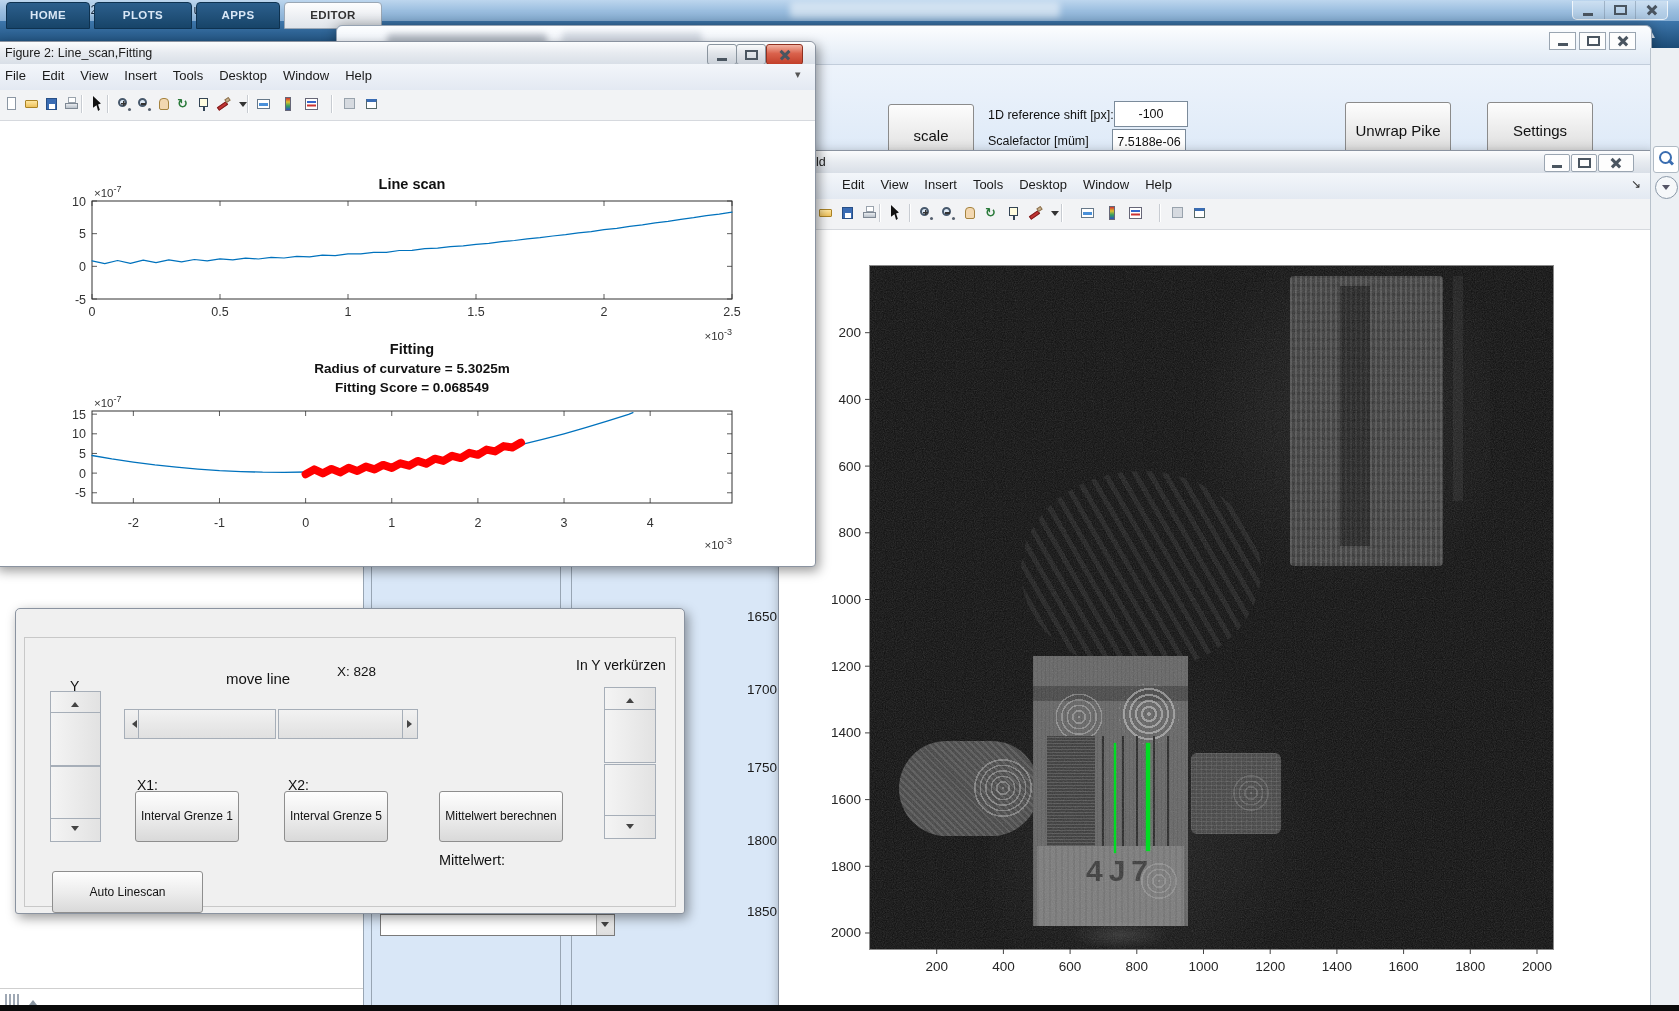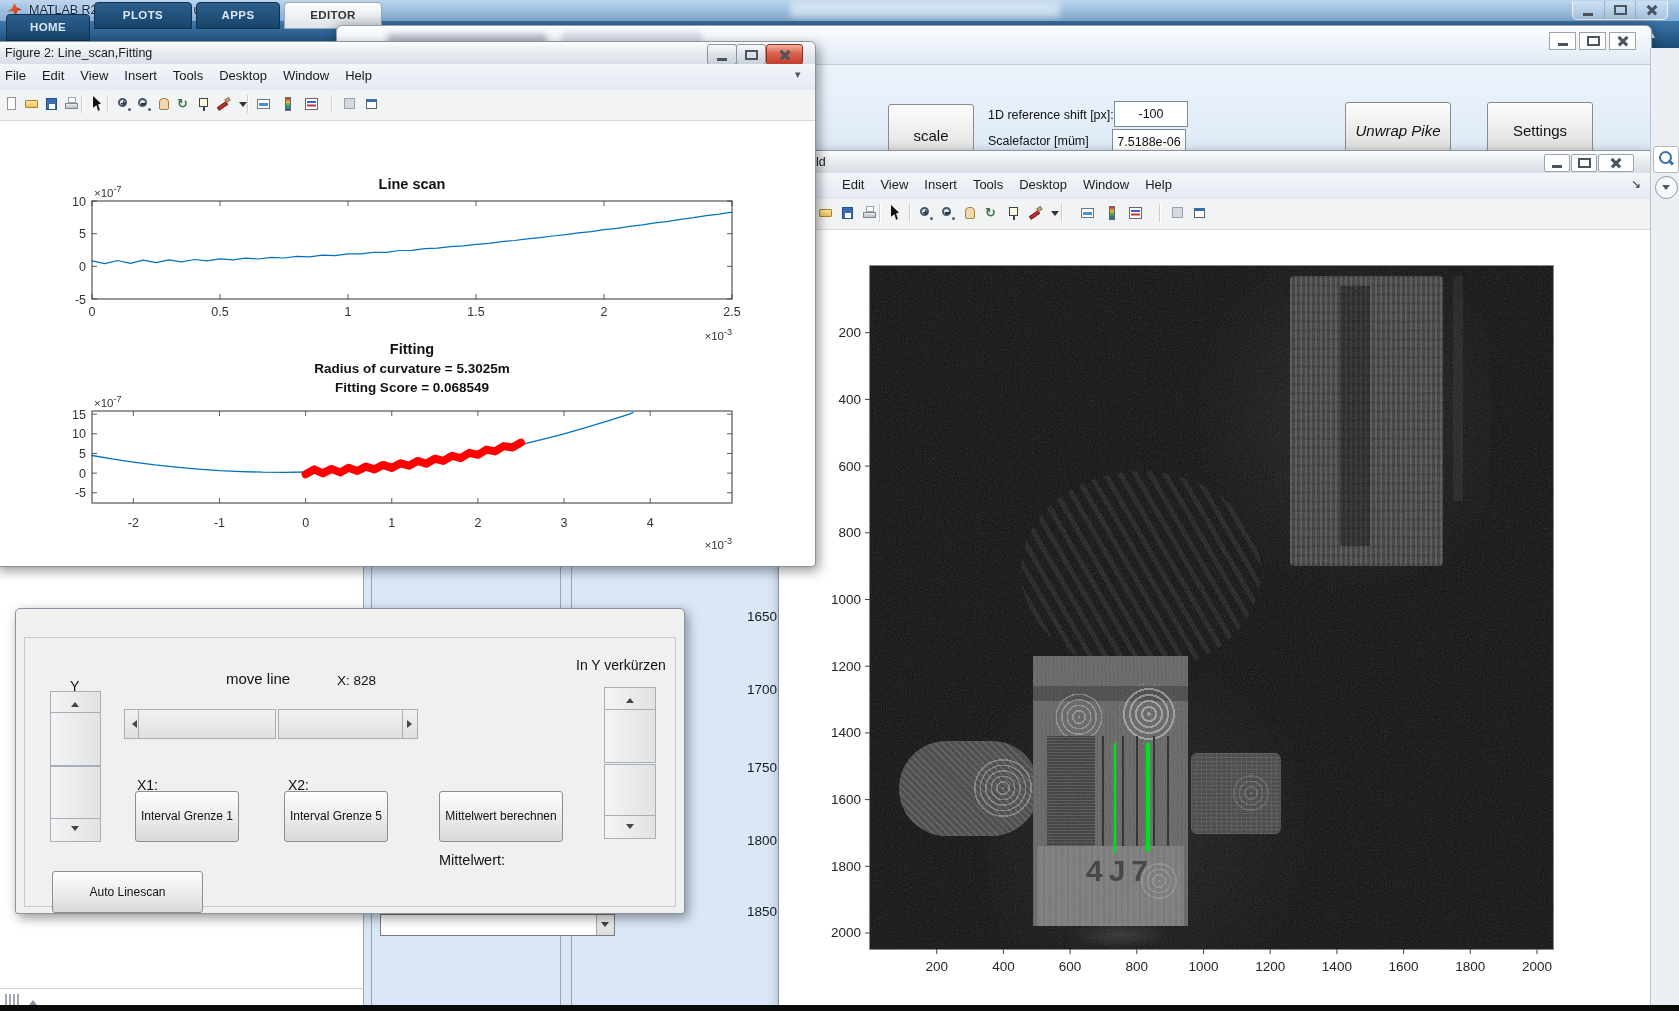--- a/index.html
+++ b/index.html
@@ -136,21 +136,21 @@
     <div class="t">MATLAB R2016b - academic use</div>
     <div class="abs smudge" style="left:790px;top:2px;width:270px;height:16px;background:rgba(255,255,255,.5);"></div>
     <div class="abs" id="mainbtns">
       <div class="wb glyph-min"></div>
       <div class="wb glyph-max"></div>
       <div class="wb glyph-close"></div>
     </div>
   </div>
 
   <div class="abs" id="ribbon"></div>
-  <div class="rtab" style="left:6px;width:82px;margin-top:12px;">HOME</div>
+  <div class="rtab" style="left:6px;width:82px;">HOME</div>
   <div class="rtab" style="left:94px;width:96px;">PLOTS</div>
   <div class="rtab" style="left:196px;width:82px;">APPS</div>
   <div class="rtab lit" style="left:284px;width:96px;">EDITOR</div>
   <div class="abs" id="collapse-arrow">▲</div>
 
   <div class="abs" id="blurwin">
     <div class="cap">
       <div class="abs smudge" style="left:50px;top:8px;width:160px;height:24px;background:rgba(125,135,150,.55);"></div>
       <div class="abs smudge" style="left:225px;top:6px;width:140px;height:22px;background:rgba(170,180,195,.45);"></div>
       <div id="blurbtns">
@@ -160,21 +160,21 @@
       </div>
     </div>
     <div id="bluebody"></div>
   </div>
 
   <div class="abs gbtn" style="left:888px;top:104px;width:84px;height:62px;font-size:15px;line-height:62px;">scale</div>
   <div class="abs glabel" style="left:988px;top:108px;width:160px;">1D reference shift [px]:</div>
   <div class="abs ginput" style="left:1114px;top:101px;width:72px;height:24px;">-100</div>
   <div class="abs glabel" style="left:988px;top:134px;width:160px;">Scalefactor [müm]</div>
   <div class="abs ginput" style="left:1112px;top:129px;width:72px;height:24px;">7.5188e-06</div>
-  <div class="abs gbtn" style="left:1345px;top:102px;width:104px;height:56px;font-size:15px;line-height:56px;font-style:italic;">Unwrap Pike</div>
+  <div class="abs gbtn" style="left:1345px;top:102px;width:104px;height:56px;font-size:15px;line-height:56px;">Unwrap Pike</div>
   <div class="abs gbtn" style="left:1487px;top:102px;width:104px;height:56px;font-size:15px;line-height:56px;">Settings</div>
 
   <div id="numstrip">
       <div class="sidenum" style="left: 697px; top: 609px;">1650</div>
       <div class="sidenum" style="left: 697px; top: 682px;">1700</div>
       <div class="sidenum" style="left: 697px; top: 760px;">1750</div>
       <div class="sidenum" style="left: 697px; top: 833px;">1800</div>
       <div class="sidenum" style="left: 697px; top: 904px;">1850</div>
     </div>
 
@@ -443,21 +443,21 @@
         <text x="417" y="331" text-anchor="middle" font-size="13.5px" font-weight="bold" fill="#111">Radius of curvature = 5.3025m</text>
         <text x="417" y="350" text-anchor="middle" font-size="13.5px" font-weight="bold" fill="#111">Fitting Score = 0.068549</text>
       </svg>
   </div>
 
   <div class="win" id="sliderwin" style="left:15px;top:608px;width:668px;height:304px;">
     <div class="abs" style="left:8px;top:28px;right:8px;bottom:6px;border:1px solid #c8c8c8;background:#f0f0f0;"></div>
 
     <div class="slabel" style="left:54px;top:69px;font-size:14px;">Y</div>
     <div class="slabel" style="left:210px;top:61px;font-size:15px;">move line</div>
-    <div class="slabel" style="left:321px;top:64px;font-size:13.5px;">X: 828</div>
+    <div class="slabel" style="left:321px;top:55px;font-size:13.5px;">X: 828</div>
     <div class="slabel" style="left:560px;top:48px;font-size:14px;">In Y verkürzen</div>
 
     <div class="sbar" style="left:34px;top:82px;width:49px;height:21px;">
         <span class="tri-u" style="left:20px;top:6px;"></span>
       </div>
     <div class="sbar" style="left:34px;top:103px;width:49px;height:52px;"></div>
     <div class="sbar" style="left:34px;top:157px;width:49px;height:52px;"></div>
     <div class="sbar" style="left:34px;top:209px;width:49px;height:22px;">
         <span class="tri-d" style="left:20px;top:7px;"></span>
       </div>

